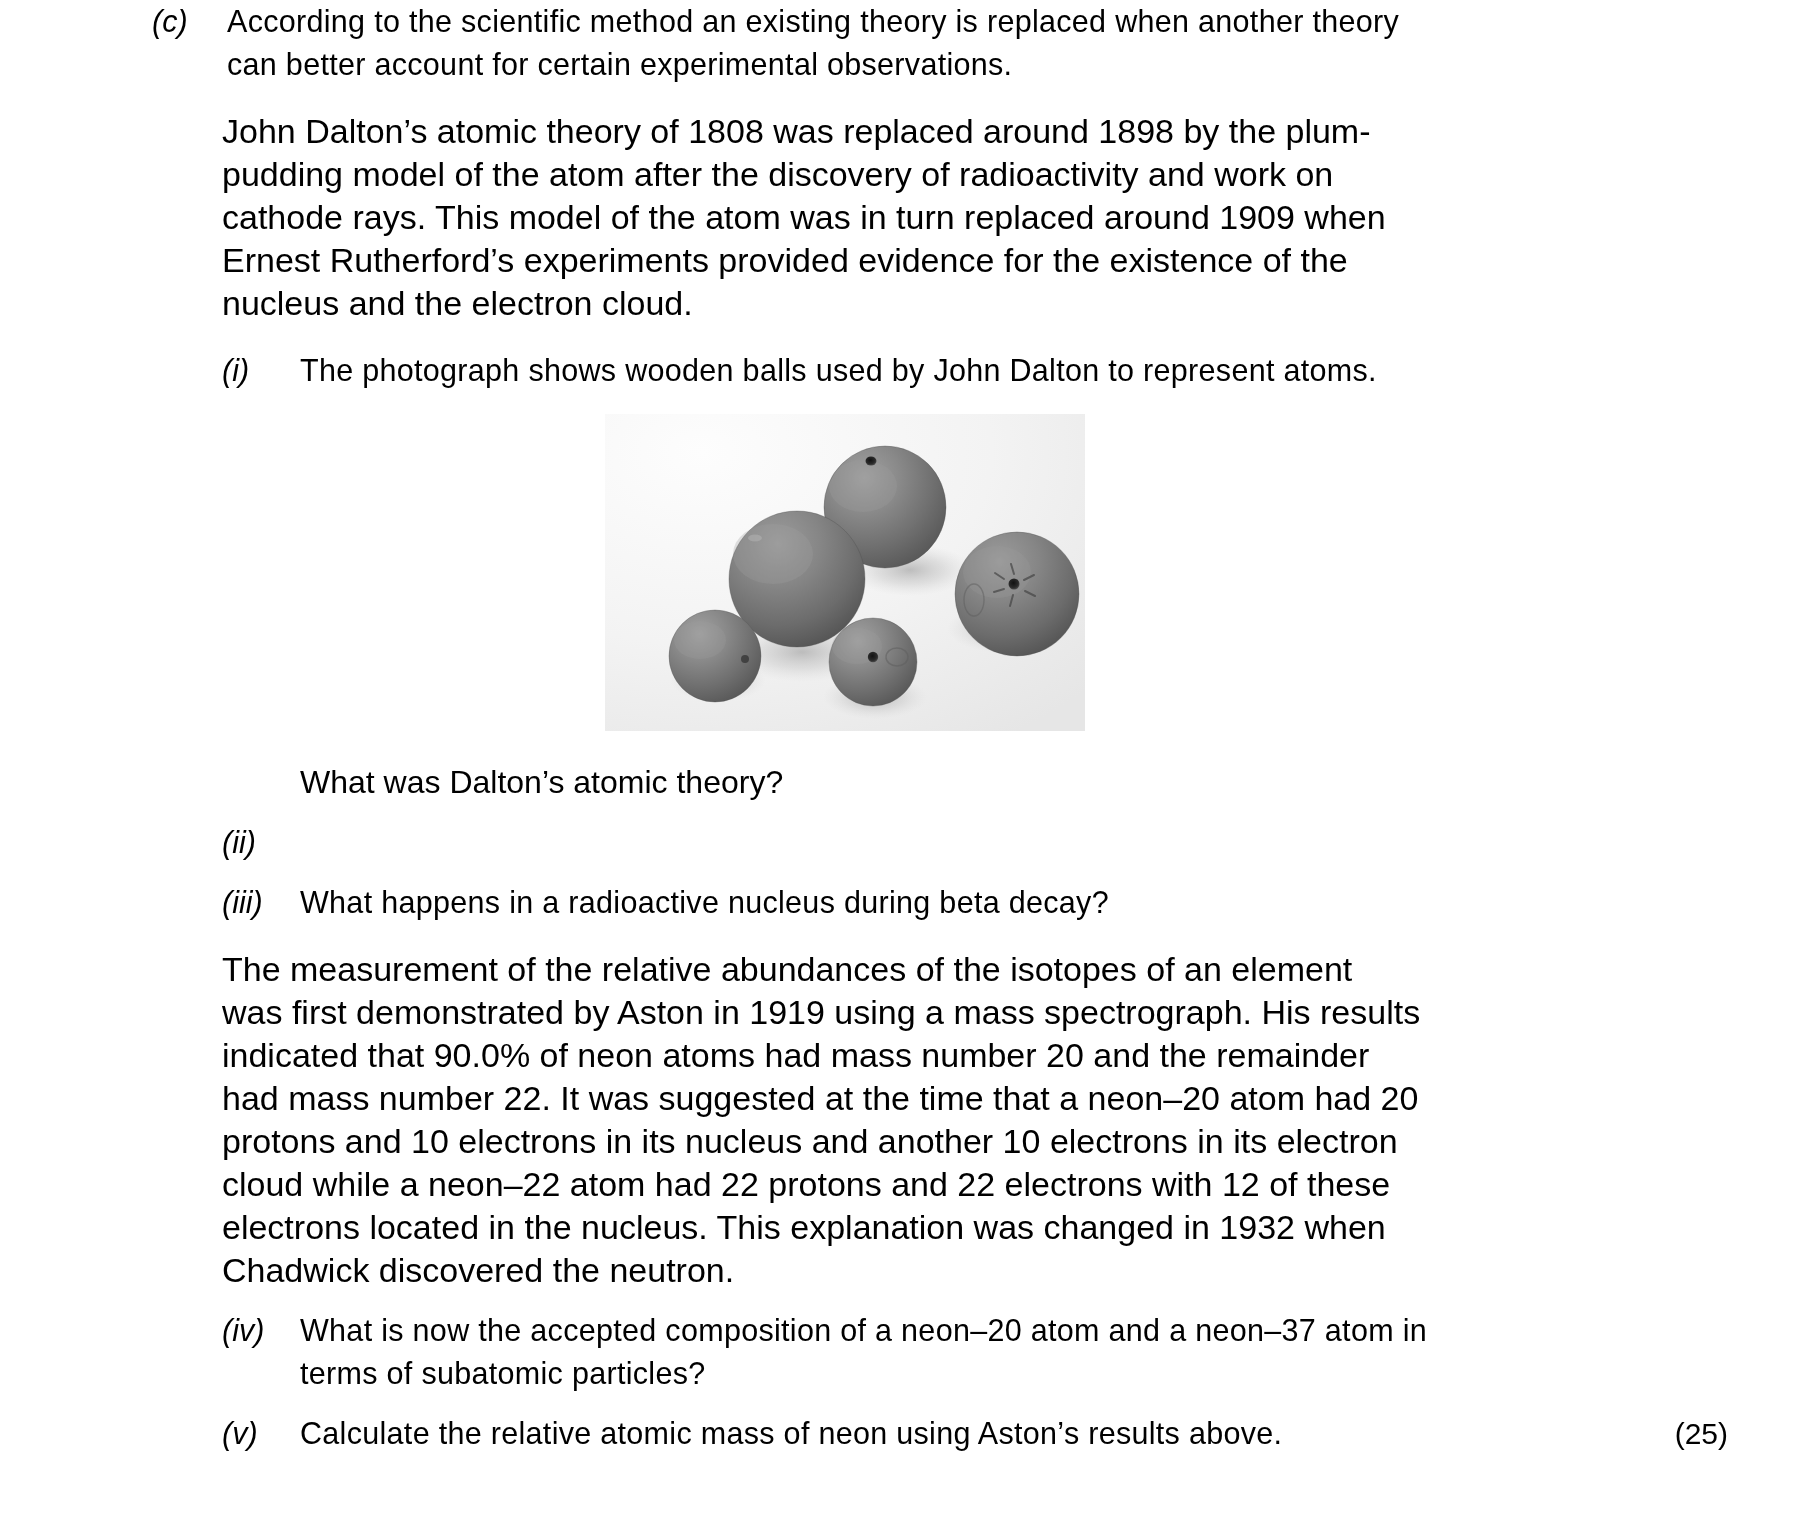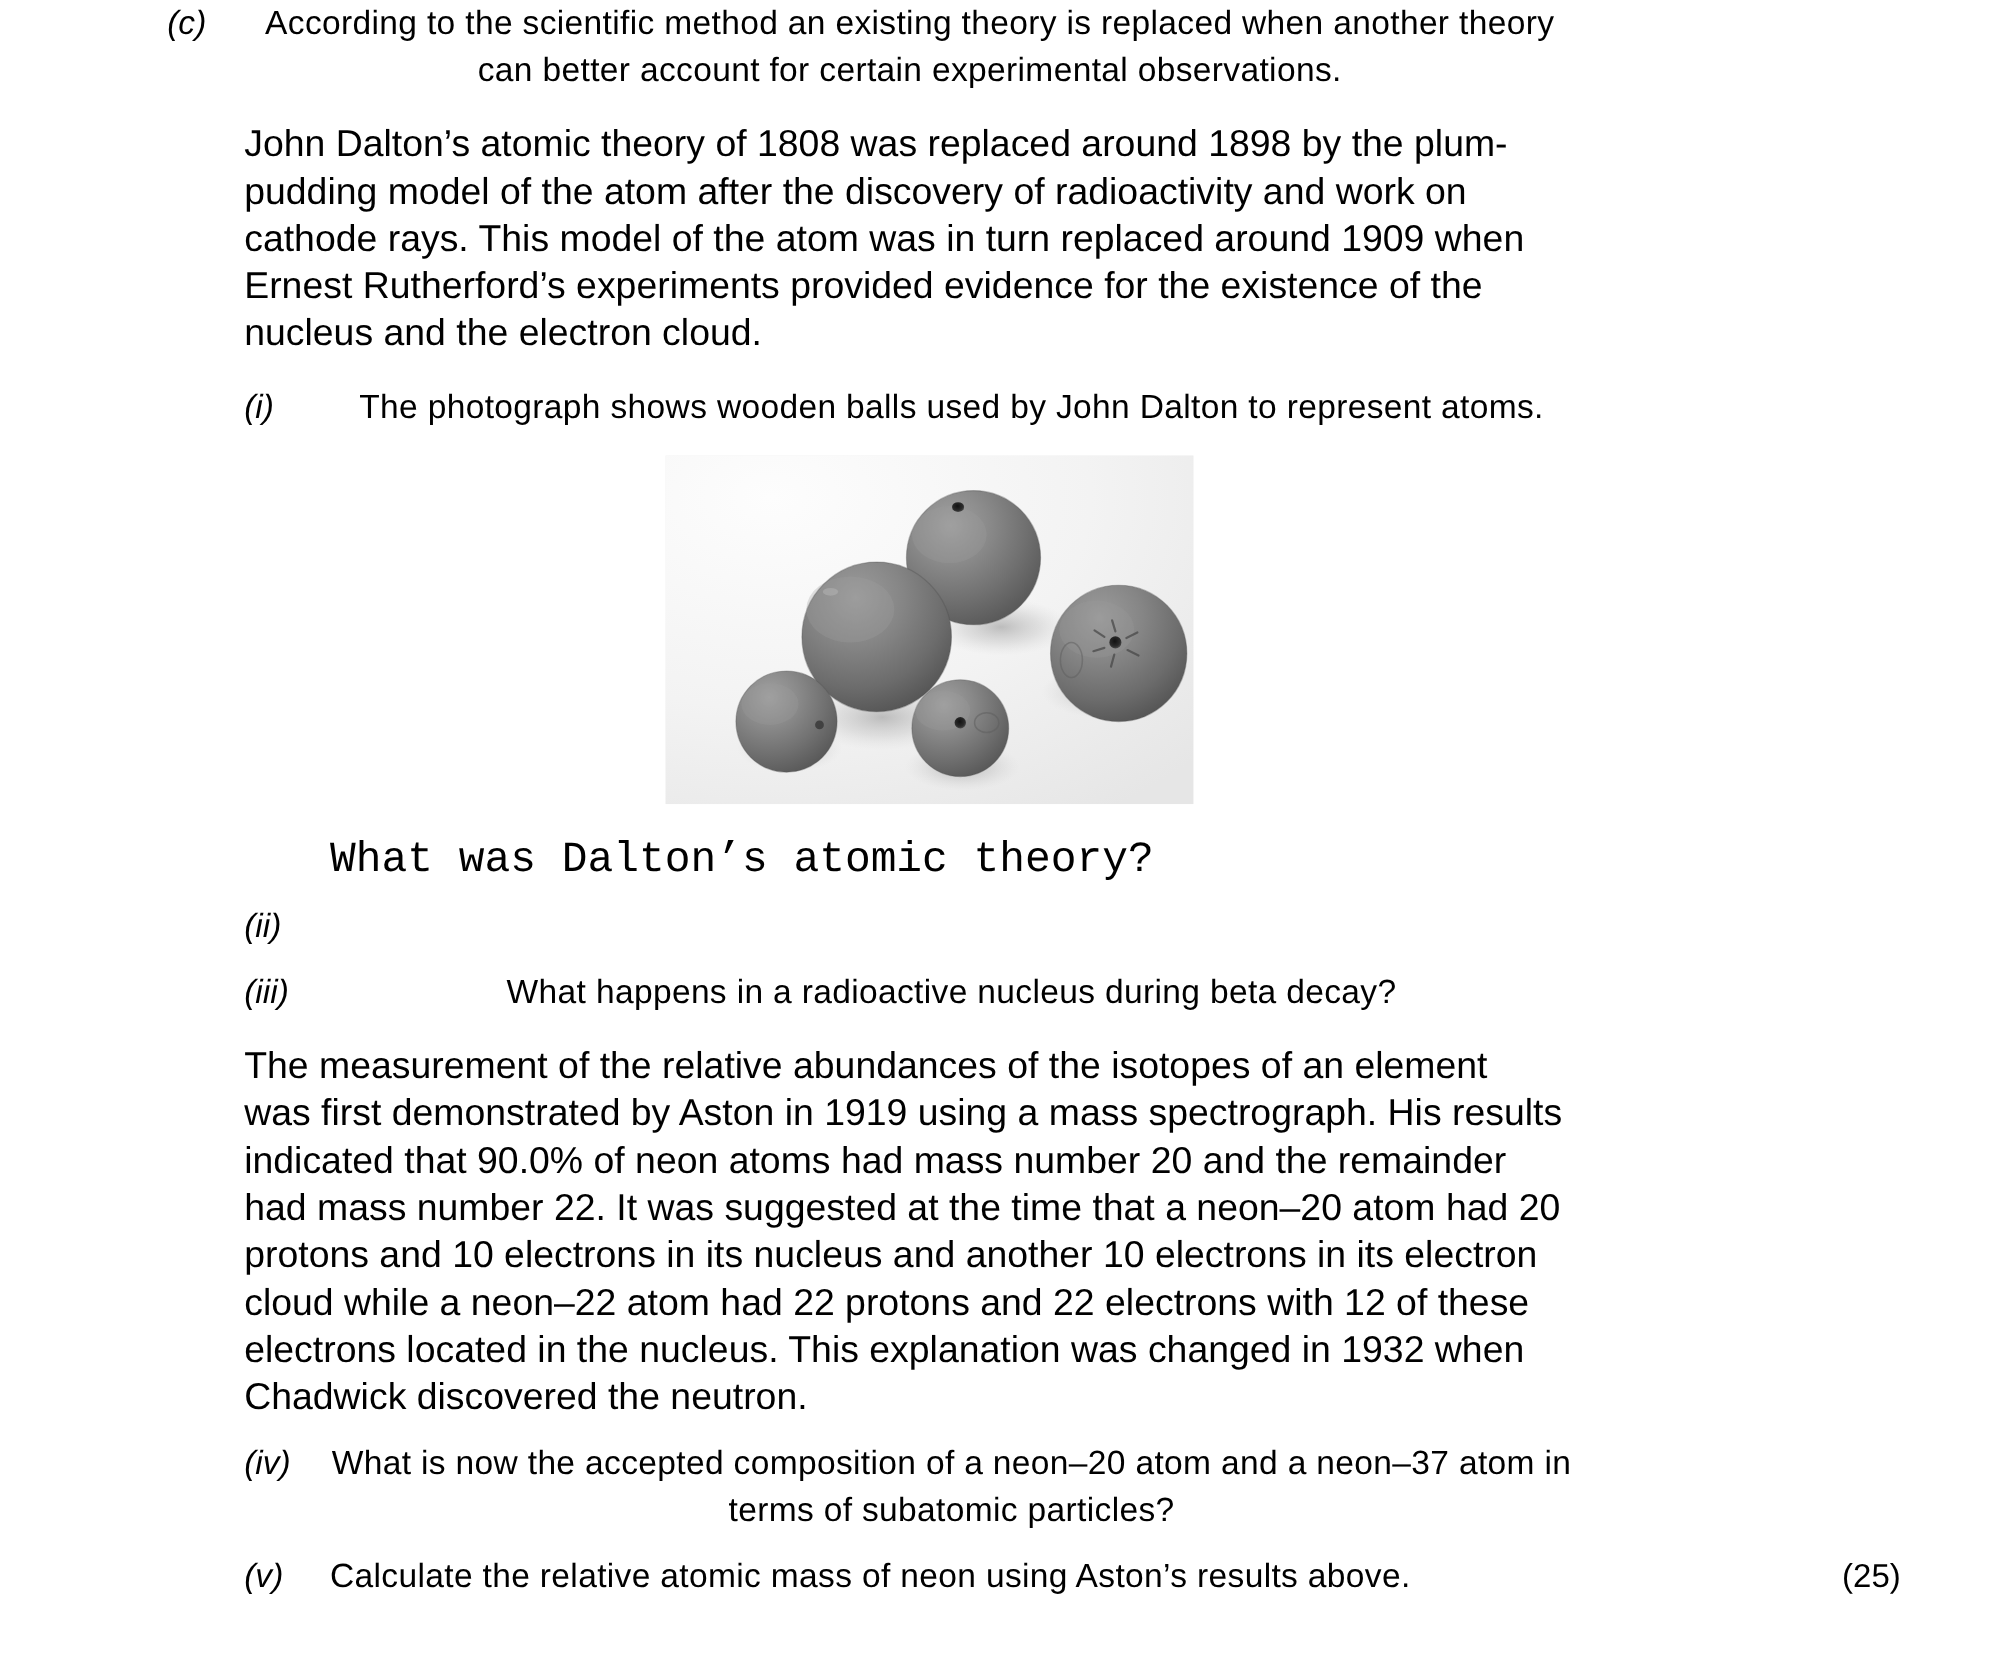--- a/index.html
+++ b/index.html
@@ -37,21 +37,20 @@
     font-size: 30.5px;
     line-height: 43px;
     white-space: nowrap;
   }
 
   .body-text {
     flex: 1 1 auto;
     font-size: 30.5px;
     line-height: 43px;
     letter-spacing: 0.01em;
-    text-align: center;
   }
 
   
   .lvl-c-marker {
     width: 75px;
     margin-left: 152px;
   }
   .lvl-c-body {
     max-width: 1200px;
   }
@@ -93,23 +92,22 @@
     inset: 0;
     background:
       radial-gradient(ellipse 120% 90% at 18% 14%, #fdfdfd 0%, #f6f6f6 45%, #eeeeee 100%);
   }
   .photo svg { display: block; width: 100%; height: 100%; }
 
   
   .sub-indent {
     margin-left: 300px;
     max-width: 1100px;
-    font-size: 39px;
-    line-height: 43px;
-    font-family: Liberation Mono, monospace;
+    font-size: 32px;
+    line-height: 43px;
   }
   .marks {
     margin-left: auto;
     margin-right: 90px;
     font-size: 30px;
     line-height: 43px;
     white-space: nowrap;
   }
 </style>
 </head>

